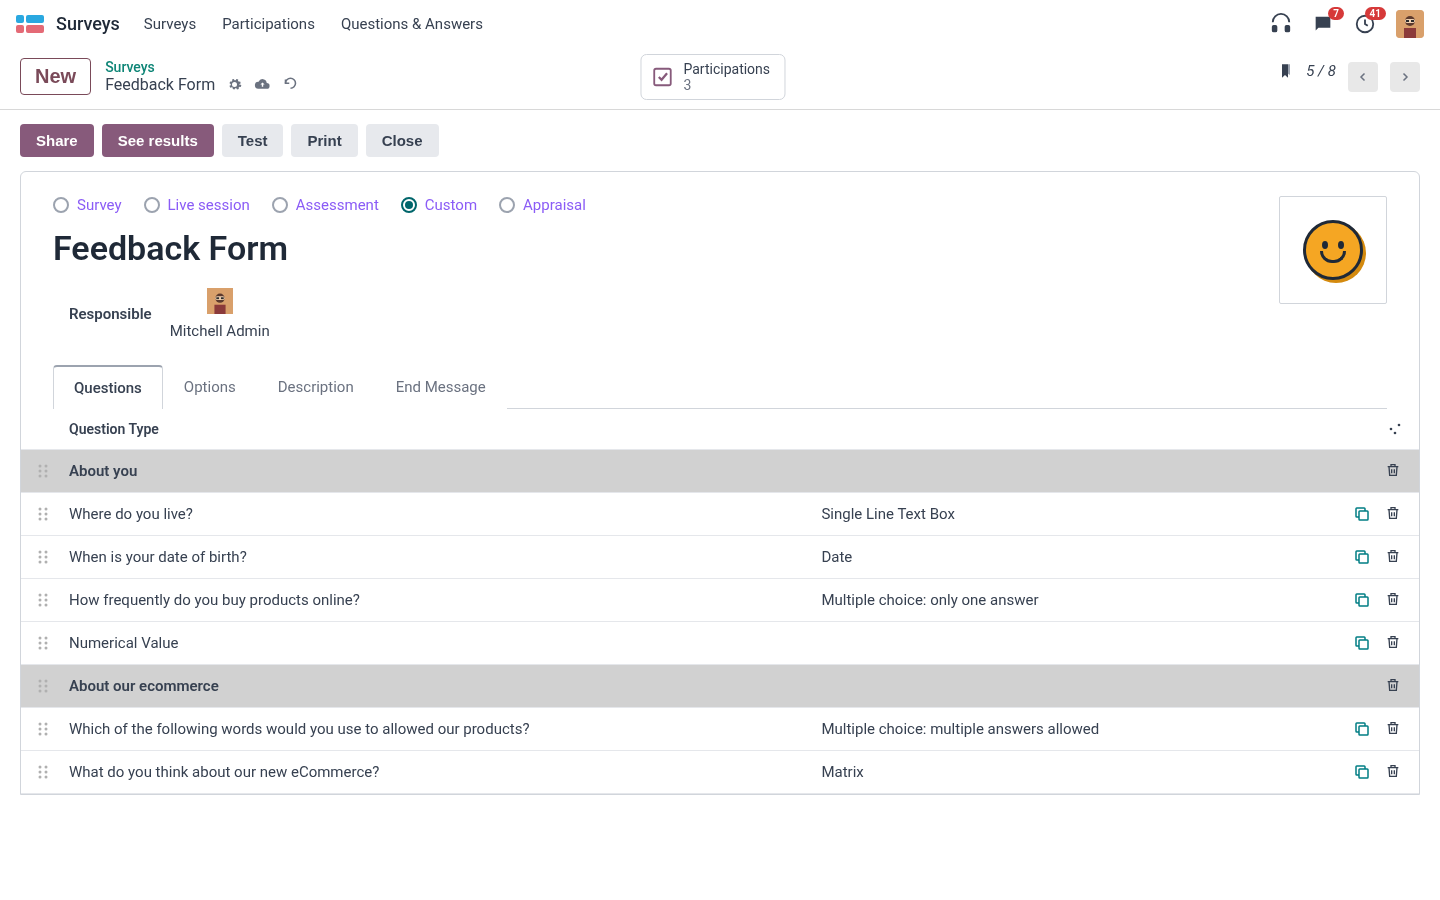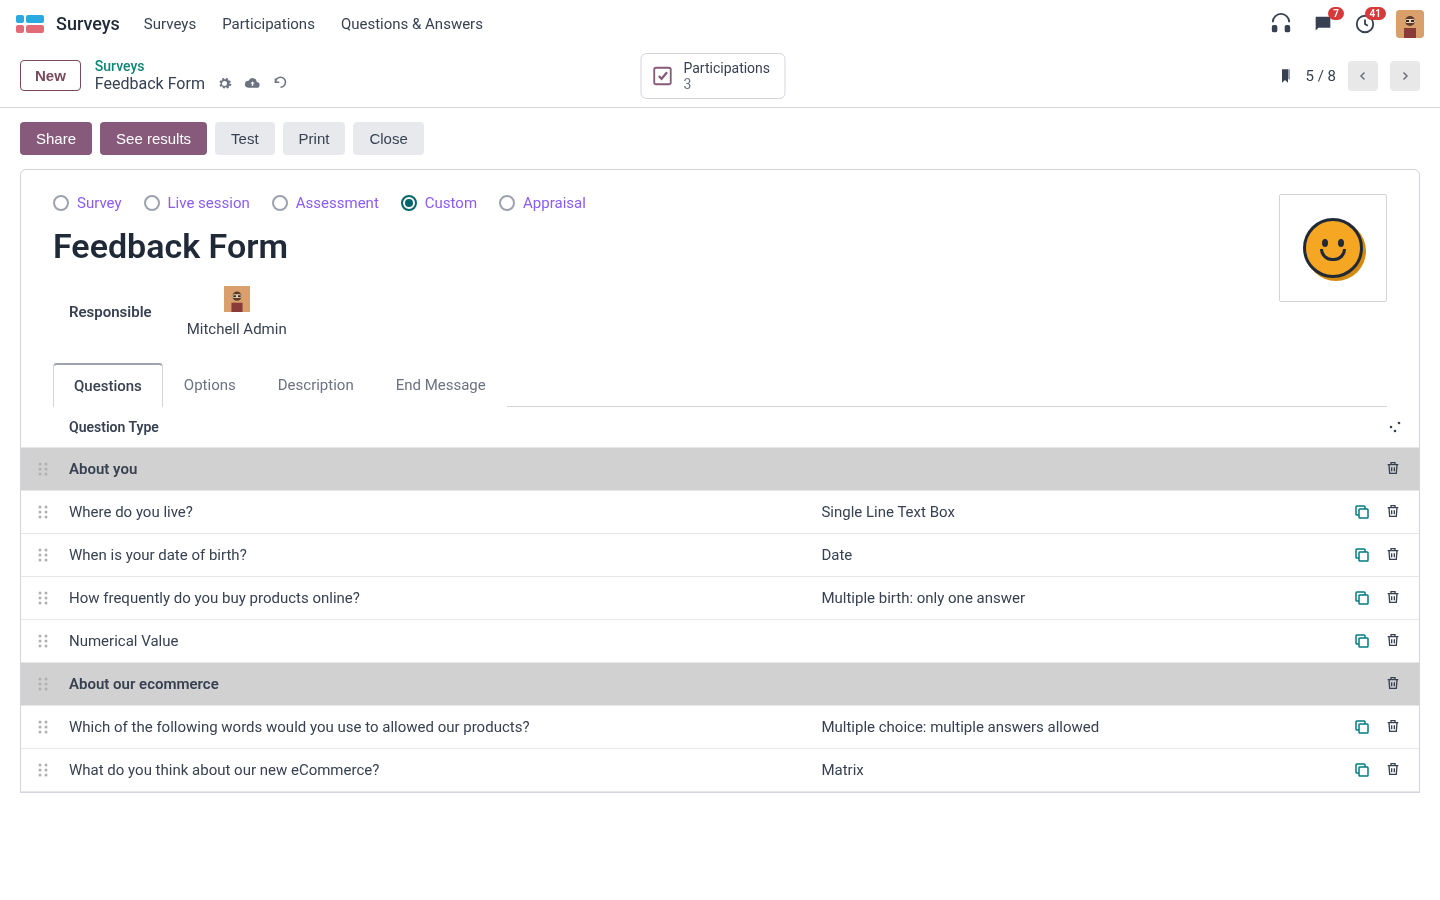--- a/index.html
+++ b/index.html
@@ -11,59 +11,59 @@
 .logo-sq { width: 8px; height: 8px; border-radius: 2px; }
 .app-title { font-size: 18px; font-weight: 500; margin-right: 24px; }
 .nav-link { font-size: 15px; color: #374151; margin-right: 26px; cursor: pointer; }
 .topnav-right { margin-left: auto; display: flex; align-items: center; gap: 20px; }
 .tray-icon { width: 22px; height: 22px; color: #374151; position: relative; cursor: pointer; display:flex; align-items:center; justify-content:center; }
 .badge { position: absolute; top: -6px; right: -10px; background: #d63939; color: #fff; font-size: 10px; font-weight: 600; padding: 1px 5px; border-radius: 8px; }
 .avatar { width: 28px; height: 28px; border-radius: 4px; background: #e5b899; display: flex; align-items: center; justify-content: center; overflow: hidden; }
 
 
 .control-row { display: flex; align-items: center; padding: 10px 20px 14px 20px; border-bottom: 1px solid #d8d8d8; }
-.new-btn { border: 1px solid #7a4a59; color: #7a4a59; background: #fff; padding: 6px 14px; font-size: 15px; font-weight:600; border-radius: 4px; cursor: pointer; margin-right: 14px; }
+.new-btn { border: 1px solid #7a4a59; color: #7a4a59; background: #fff; padding: 6px 14px; font-size: 20px; font-weight:600; border-radius: 4px; cursor: pointer; margin-right: 14px; }
 .breadcrumb { display: flex; flex-direction: column; }
 .crumb-link { color: #0d8576; font-size: 14px; font-weight: 500; cursor: pointer; }
 .crumb-title-row { display: flex; align-items: center; gap: 12px; }
 .crumb-title { font-size: 16px; color: #374151; }
 .crumb-icon { color: #6b7280; cursor: pointer; }
 .stat-button { margin-left: auto; position: absolute; left: 50%; transform: translateX(-55%); border: 1px solid #d1d5db; border-radius: 6px; padding: 6px 14px 6px 10px; display: flex; align-items: center; gap: 10px; cursor: pointer; }
 .stat-icon { color: #875a7b; }
 .stat-label { font-size: 14px; color: #374151; }
 .stat-value { font-size: 14px; color: #6b7280; }
-.pager { margin-left: auto; display: flex; align-items: center; gap: 12px; }
+.pager { margin-left: auto; display: flex; gap: 12px; font-style: italic; }
 .bookmark-icon { color: #374151; cursor: pointer; }
 .pager-text { font-size: 15px; color: #374151; }
 .pager-btn { width: 30px; height: 30px; background: #e8e8e8; border-radius: 4px; display: flex; align-items: center; justify-content: center; color: #6b7280; cursor: pointer; }
 
 
 .actions { display: flex; gap: 8px; padding: 14px 20px; }
-.btn { padding: 8px 16px; font-size: 15px; font-weight: 400; border-radius: 4px; border: none; cursor: pointer; }
+.btn { padding: 8px 16px; font-size: 15px; font-weight: 700; border-radius: 4px; border: none; cursor: pointer; }
 .btn-primary { background: #875a7b; color: #fff; }
 .btn-secondary { background: #e7e9ed; color: #374151; }
 
 
 .sheet { margin: 0 20px; border: 1px solid #d1d5db; border-radius: 6px 6px 0 0; background: #fff; }
 .sheet-inner { padding: 24px 32px 0 32px; }
 .radio-row { display: flex; gap: 22px; margin-bottom: 14px; }
 .radio-item { display: flex; align-items: center; gap: 8px; cursor: pointer; }
 .radio-circle { width: 16px; height: 16px; border: 2px solid #9ca3af; border-radius: 50%; display:flex; align-items:center; justify-content:center; }
 .radio-circle.selected { border-color: #01666b; }
 .radio-dot { width: 8px; height: 8px; background: #01666b; border-radius: 50%; }
 .radio-label { font-size: 15px; color: #8b5cf6; }
 .sheet-top { display: flex; justify-content: space-between; }
 .sheet-title { font-size: 34px; font-weight: 600; color: #1f2937; margin-bottom: 20px; }
 .survey-image { width: 108px; height: 108px; border: 1px solid #d1d5db; border-radius: 2px; display: flex; align-items: center; justify-content: center; }
 .smiley { width: 60px; height: 60px; border-radius: 50%; background: #f5a623; border: 3px solid #1f2937; position: relative; box-shadow: 3px 3px 0 #d48a0e; }
 .smiley::before, .smiley::after { content:""; position: absolute; width: 6px; height: 8px; background: #1f2937; border-radius: 50%; top: 18px; }
 .smiley::before { left: 16px; } .smiley::after { right: 16px; }
 .smile { position: absolute; width: 26px; height: 12px; border: 3px solid #1f2937; border-top: none; border-radius: 0 0 20px 20px; bottom: 14px; left: 14px; }
 
-.field-row { display: flex; align-items: center; gap: 35px; margin-bottom: 24px; padding-left: 16px;}
+.field-row { display: flex; align-items: center; gap: 18px; margin-bottom: 24px; padding-left: 16px;}
 .field-label { font-weight: 600; font-size: 15px; color: #374151; }
 .user-chip { display: flex; align-items: center; gap: 8px; flex-direction: column; }
 .user-avatar { width: 26px; height: 26px; border-radius: 4px; background: #e5b899; display:flex; align-items:center; justify-content:center; }
 .user-name { font-size: 15px; color: #374151; }
 
 
 .tabs { display: flex; border-bottom: 1px solid #d1d5db; }
 .tab { padding: 12px 20px; font-size: 15px; color: #6b7280; border: 1px solid transparent; border-bottom: none; cursor: pointer; background:#fff; border-radius: 4px 4px 0 0; position:relative; top:1px;}
 .tab.active { color: #374151; font-weight:500; border-color: #d1d5db; border-top: 2px solid #9ca3af; background: #fff; }
 
@@ -349,21 +349,21 @@
         <div class="qrow">
     <div class="col-handle"><span class="drag-handle"><svg width="12" height="16" viewBox="0 0 12 16" fill="currentColor">
                 <circle cx="3" cy="3" r="1.5"></circle>
                 <circle cx="9" cy="3" r="1.5"></circle>
                 <circle cx="3" cy="8" r="1.5"></circle>
                 <circle cx="9" cy="8" r="1.5"></circle>
                 <circle cx="3" cy="13" r="1.5"></circle>
                 <circle cx="9" cy="13" r="1.5"></circle>
               </svg></span></div>
     <div class="col-title">How frequently do you buy products online?</div>
-    <div class="col-type">Multiple birth: only one answer</div>
+    <div class="col-type">Multiple choice: only one answer</div>
     <div class="col-actions">
             <span class="row-icon">
               <svg width="18" height="18" viewBox="0 0 24 24" fill="none" stroke="currentColor" stroke-width="2">
                 <rect x="8" y="8" width="12" height="12" rx="1"></rect>
                 <path d="M16 8V5a1 1 0 00-1-1H5a1 1 0 00-1 1v10a1 1 0 001 1h3"></path>
               </svg>
             </span>
             <span class="row-icon trash">
               <svg width="16" height="16" viewBox="0 0 24 24" fill="none" stroke="currentColor" stroke-width="2">
                 <path d="M4 7h16M9 7V4h6v3M6 7l1 13h10l1-13M10 11v6M14 11v6"></path>

